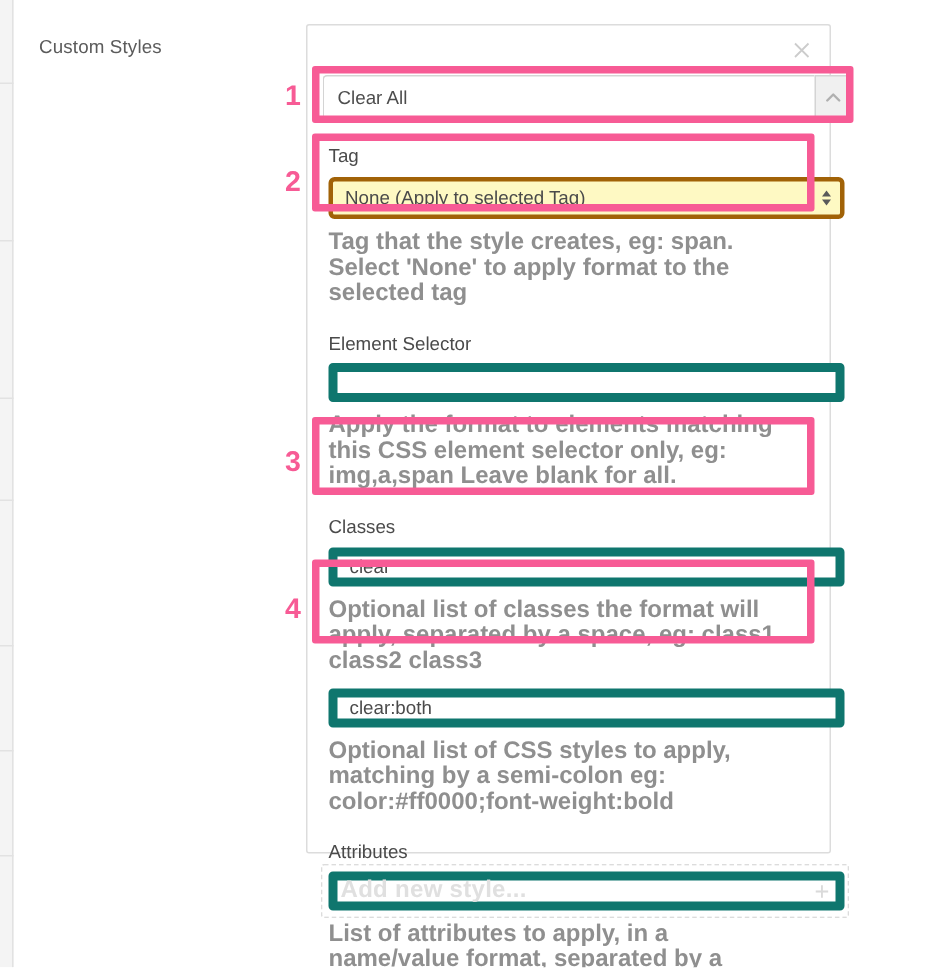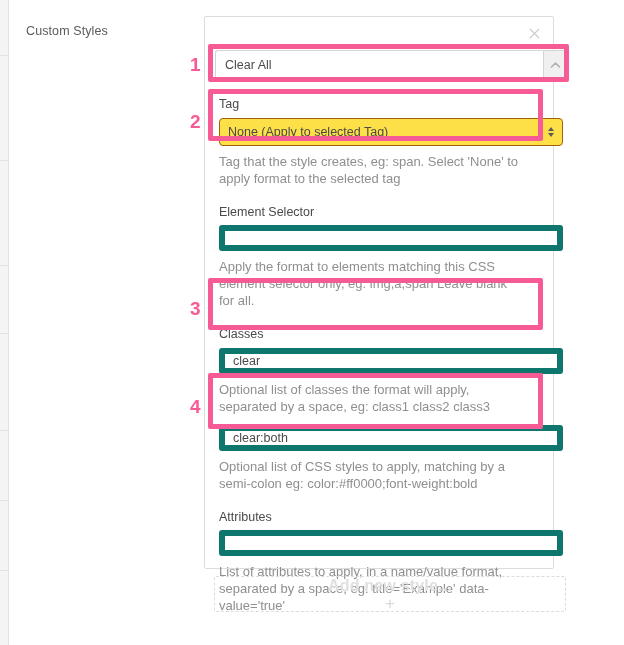--- a/index.html
+++ b/index.html
@@ -136,22 +136,22 @@
   }
   .field-input::placeholder { color: #b9b9b9; }
 
   
   .select-wrap { position: relative; }
   .field-select {
     width: 100%;
     height: 28px;
     -webkit-appearance: none;
     appearance: none;
-    background: #fde047;
-    border: 1px solid #a16207;
+    background: #fef9c3;
+    border: 3px solid #a16207;
     border-radius: 4px;
     font-family: "Liberation Sans", sans-serif;
     font-size: 12.5px;
     color: #4a4a4a;
     padding: 0 26px 0 8px;
     outline: none;
   }
   .select-arrows {
     position: absolute;
     right: 9px; top: 50%;
@@ -165,40 +165,40 @@
   .select-arrows i {
     display: block;
     width: 0; height: 0;
     border-left: 3.5px solid transparent;
     border-right: 3.5px solid transparent;
   }
   .select-arrows i.up   { border-bottom: 4px solid #5a5a5a; }
   .select-arrows i.down { border-top: 4px solid #5a5a5a; }
 
   .field-help {
-    font-size: 13px;
+    font-size: 16px;
     color: #8f8f8f;
     line-height: 17px;
     padding: 7px 0 10px 0;
     max-width: 300px;
+    font-weight: bold;
   }
 
   
   .add-new {
     position: absolute;
     left: 10px; top: 576px;
     width: 352px; height: 36px;
     border: 1px dashed #dcdcdc;
     border-radius: 2px;
     display: flex;
     align-items: center;
     justify-content: space-between;
     padding: 0 12px;
     cursor: pointer;
-    flex-direction: column;
   }
   .add-new-text {
     font-size: 16px;
     font-weight: bold;
     color: #e0e0e0;
     letter-spacing: .2px;
   }
   .add-new-plus {
     font-size: 17px;
     color: #dadada;

